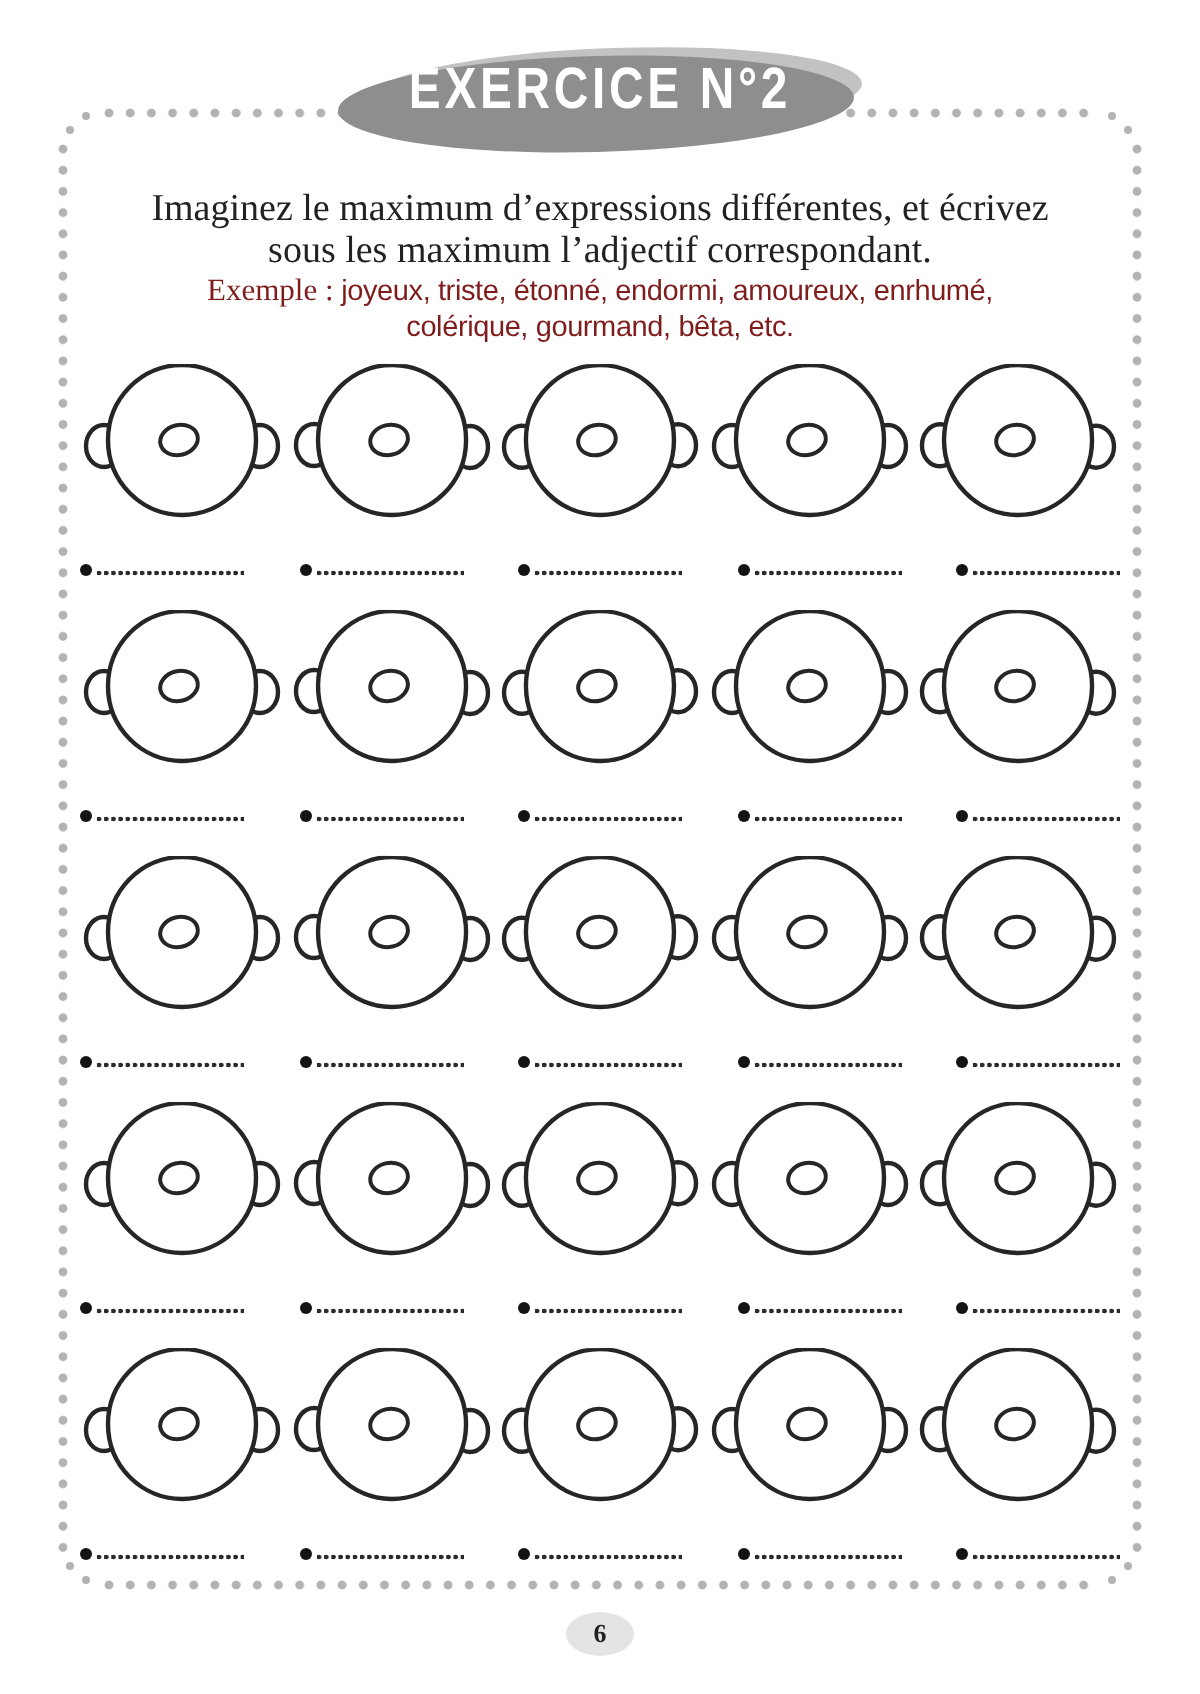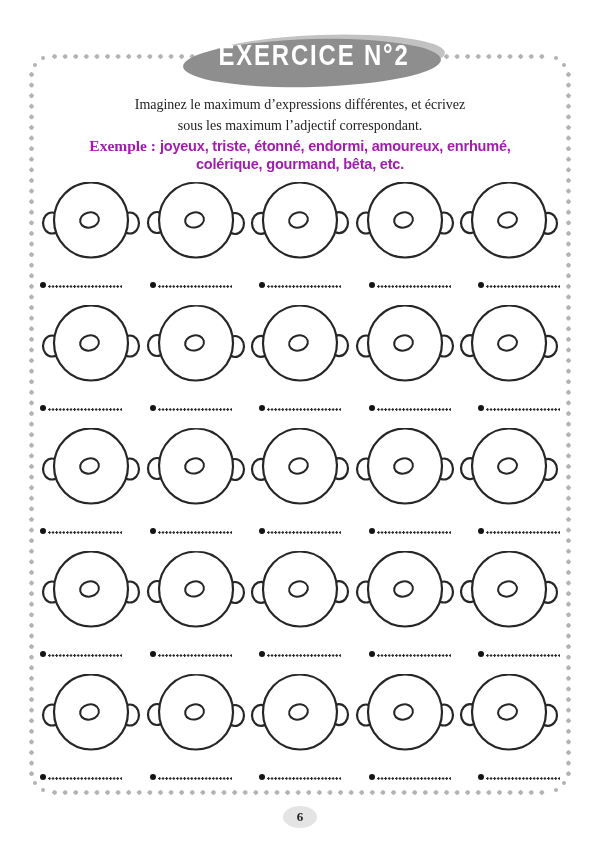--- a/index.html
+++ b/index.html
@@ -22,37 +22,37 @@
   }
   .border-top{left:52px;right:52px;top:54px;}
   .border-bottom{left:52px;right:52px;top:790px;}
   .border-left{left:29px;top:72px;height:708px;}
   .border-right{left:566px;top:72px;height:708px;}
   .corner-dot{
     position:absolute;width:4px;height:4px;border-radius:50%;background:#b3b3b3;
   }
   
   .badge{
-    position:absolute;left:179px;top:22px;width:270px;height:58px;z-index:5;margin-top:11px;
+    position:absolute;left:165px;top:22px;width:270px;height:58px;z-index:5;
   }
   .badge svg{position:absolute;left:0;top:0;}
   .badge-label{
     position:absolute;left:0;top:7px;width:100%;text-align:center;
     font-family:"Liberation Sans",sans-serif;font-weight:bold;
     font-size:26px;letter-spacing:2px;color:#ffffff;
     transform:scaleY(1.12) scaleX(.92);
   }
   
   .instructions{
     position:absolute;left:55px;right:55px;top:94px;text-align:center;
-    font-family:"Liberation Serif",serif;font-size:14px;line-height:21px;color:#222;
+    font-family:"Liberation Serif",serif;font-size:19px;line-height:21px;color:#222;
   }
   .example{
     position:absolute;left:45px;right:45px;top:137px;text-align:center;
-    font-weight:bold;font-size:14.5px;line-height:18px;letter-spacing:-0.2px;color:#a21caf;
+    font-weight:normal;font-size:14.5px;line-height:18px;letter-spacing:-0.2px;color:#7f1d1d;
   }
   .example .ex-label{font-family:"Liberation Serif",serif;font-size:15.5px;letter-spacing:0;}
   
   .grid{position:absolute;left:40px;top:182px;width:520px;}
   .row{margin-bottom:15px;}
   .faces{display:flex;justify-content:space-between;height:80px;}
   .face{width:102px;height:80px;display:block;}
   .face svg{display:block;}
   .face .ear,.face .head,.face .nose{fill:#ffffff;stroke:#262626;stroke-width:2.2;}
   .face .nose{stroke-width:2;}

